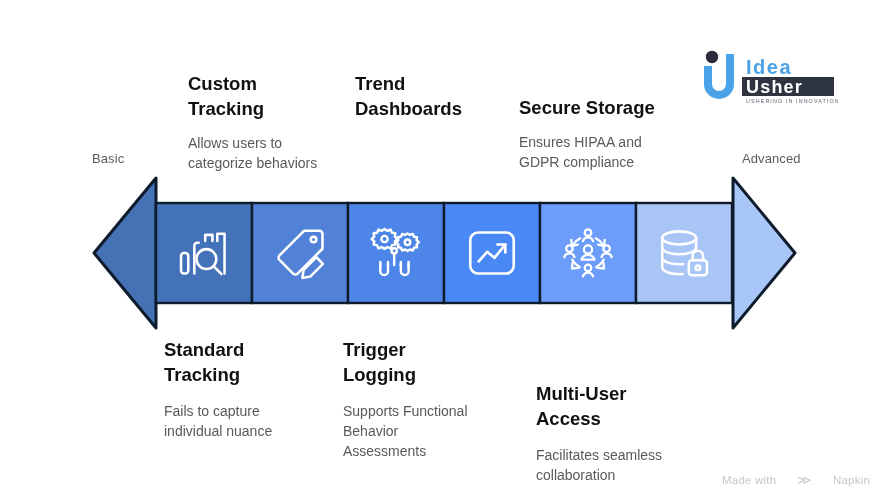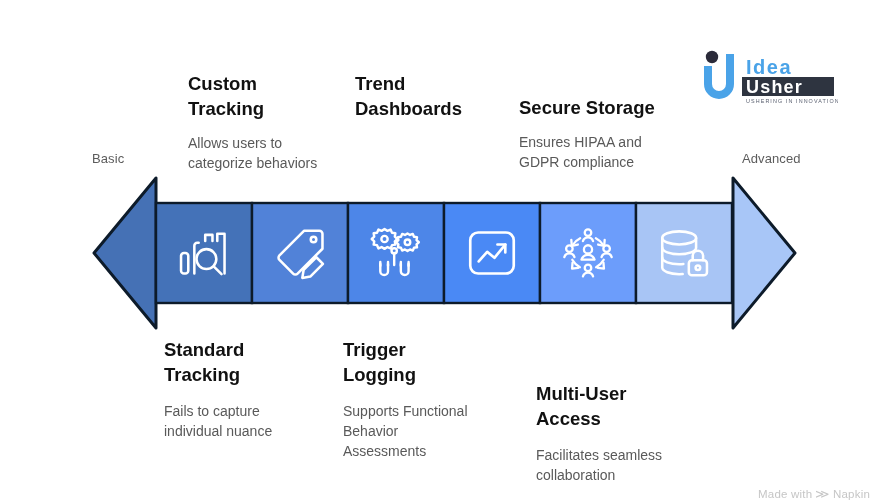--- a/index.html
+++ b/index.html
@@ -90,26 +90,26 @@
   .callout.bottom .c-desc { margin-top: 14px; }
 
   
   .callout.top { }
   .callout.bottom { }
 
   
   .watermark {
     position: absolute;
     right: 18px;
-    bottom: 0;
+    bottom: 14px;
     font-size: 11.5px;
     color: #c6c6c6;
     display: flex;
     align-items: center;
-    gap: 4px;
+    gap: 22px;
     letter-spacing: 0.2px;
   }
   .watermark .wm-mark {
     display: inline-block;
     line-height: 1;
     font-size: 12px;
     color: #c6c6c6;
     transform: scaleX(1.15);
   }
 </style>

